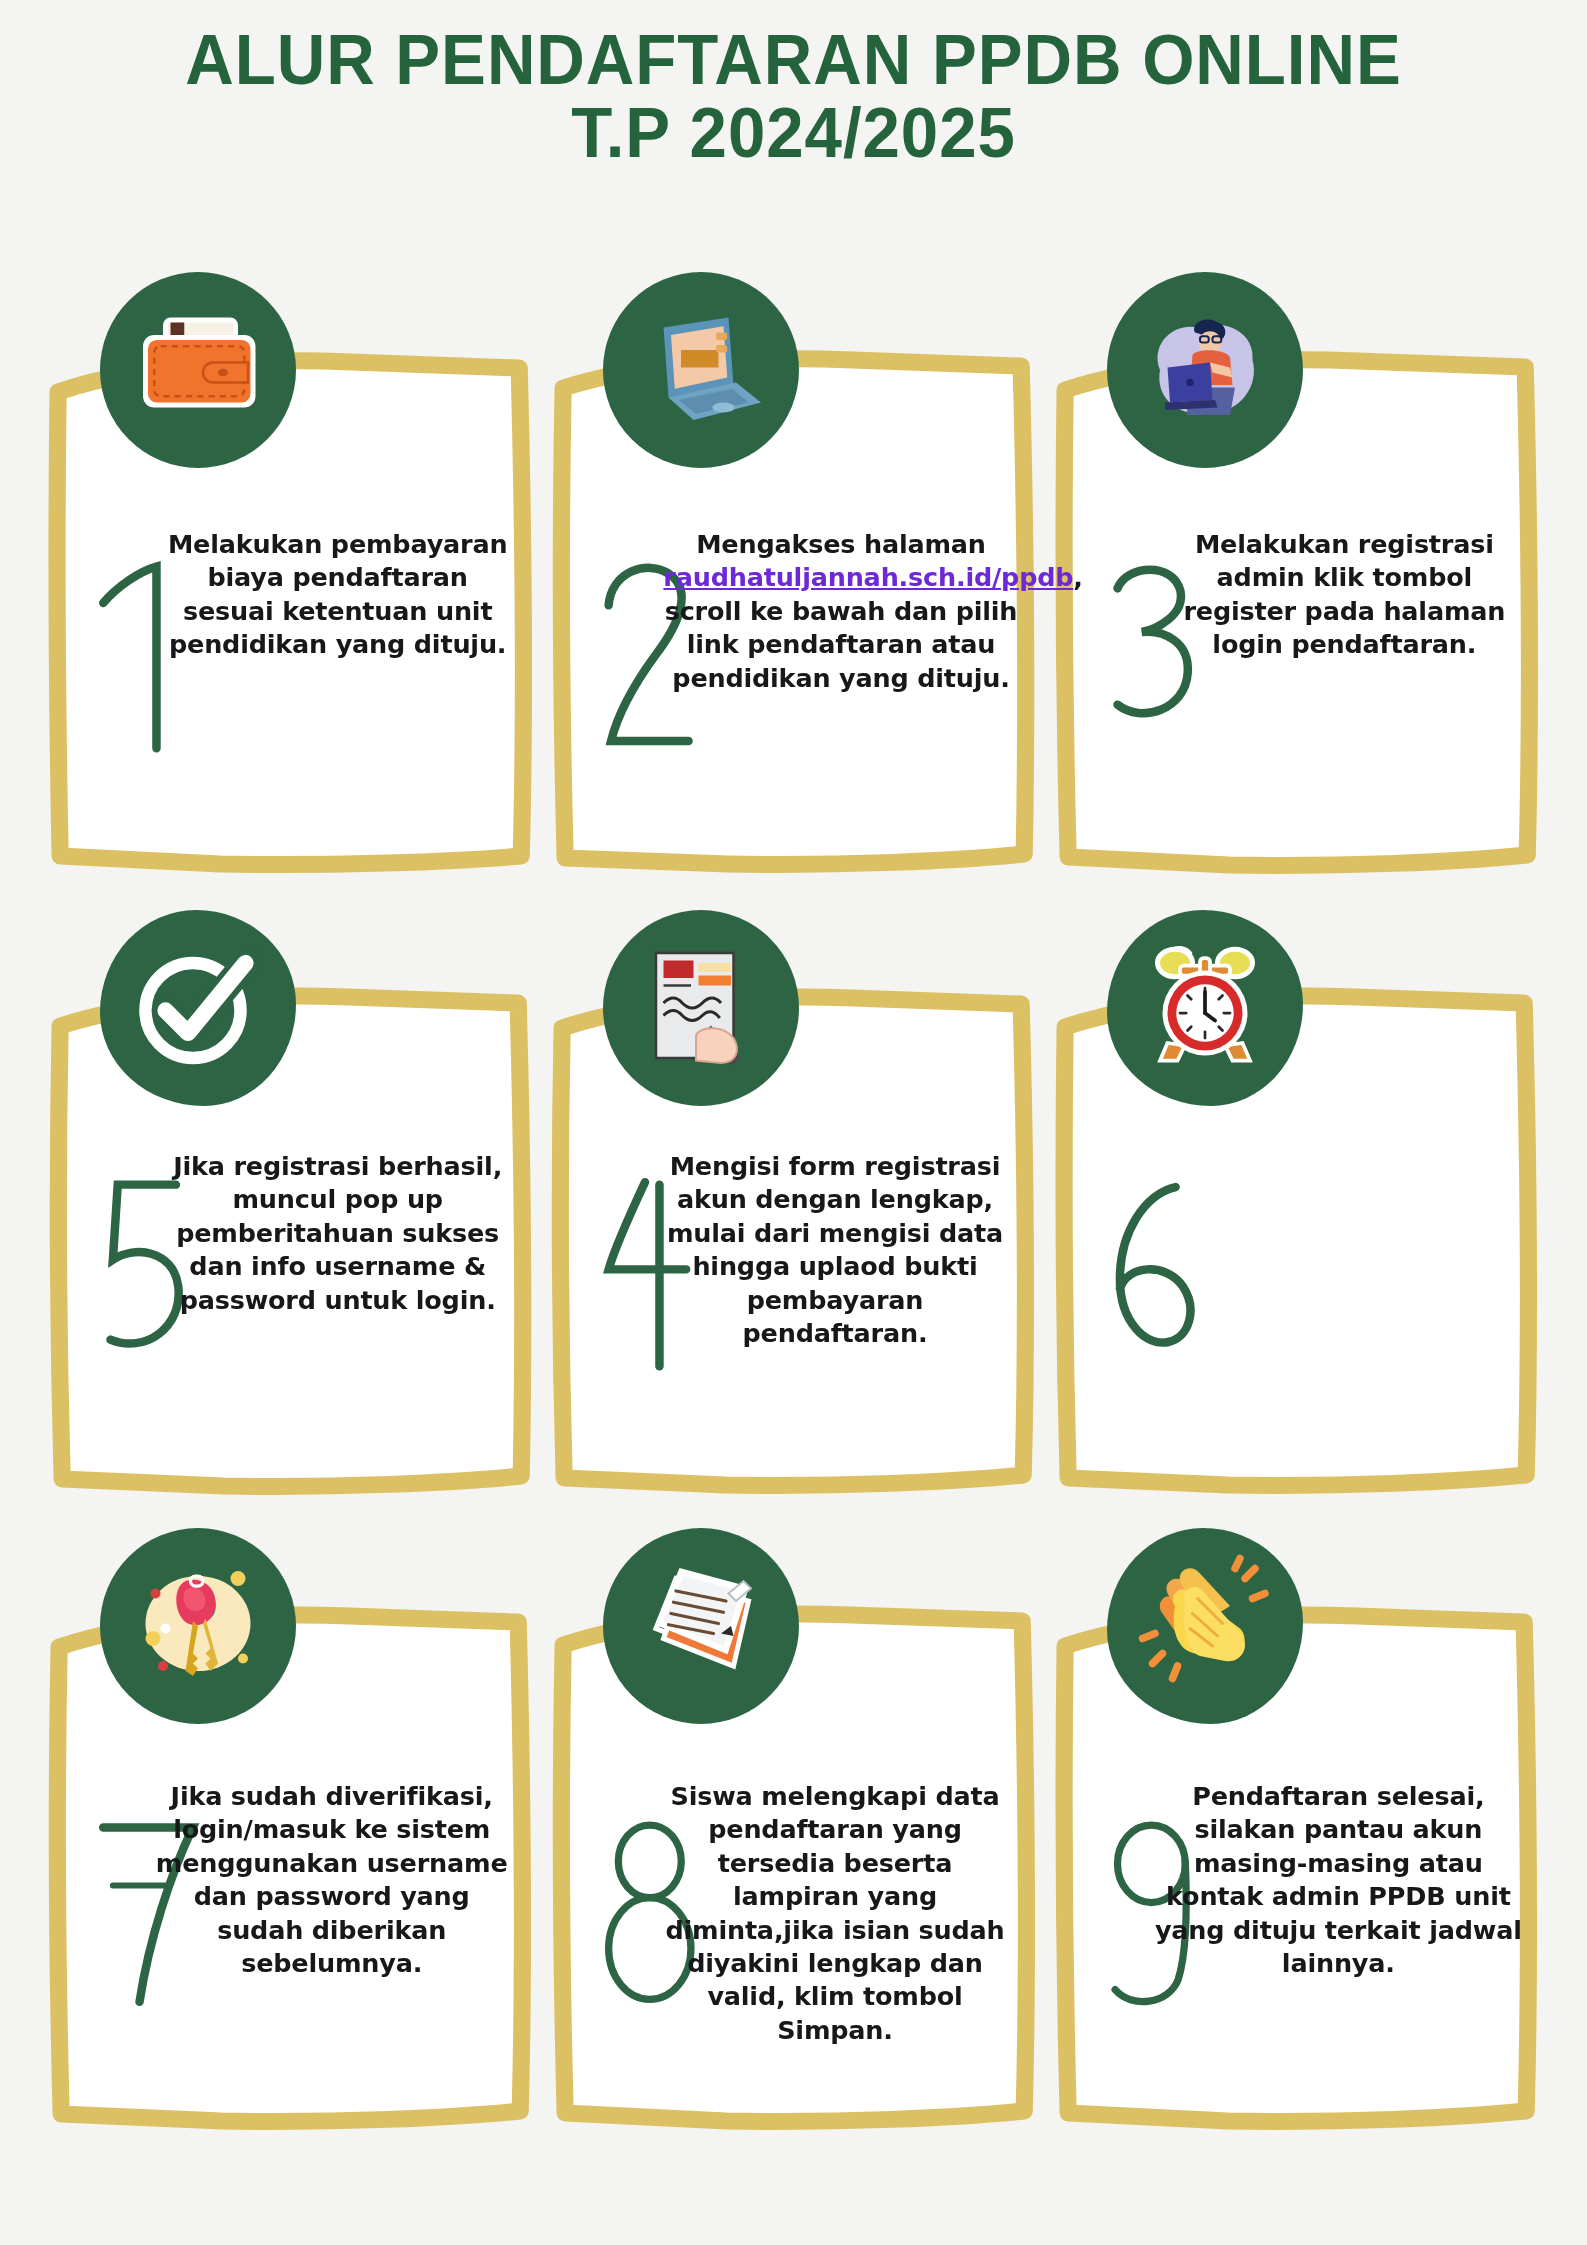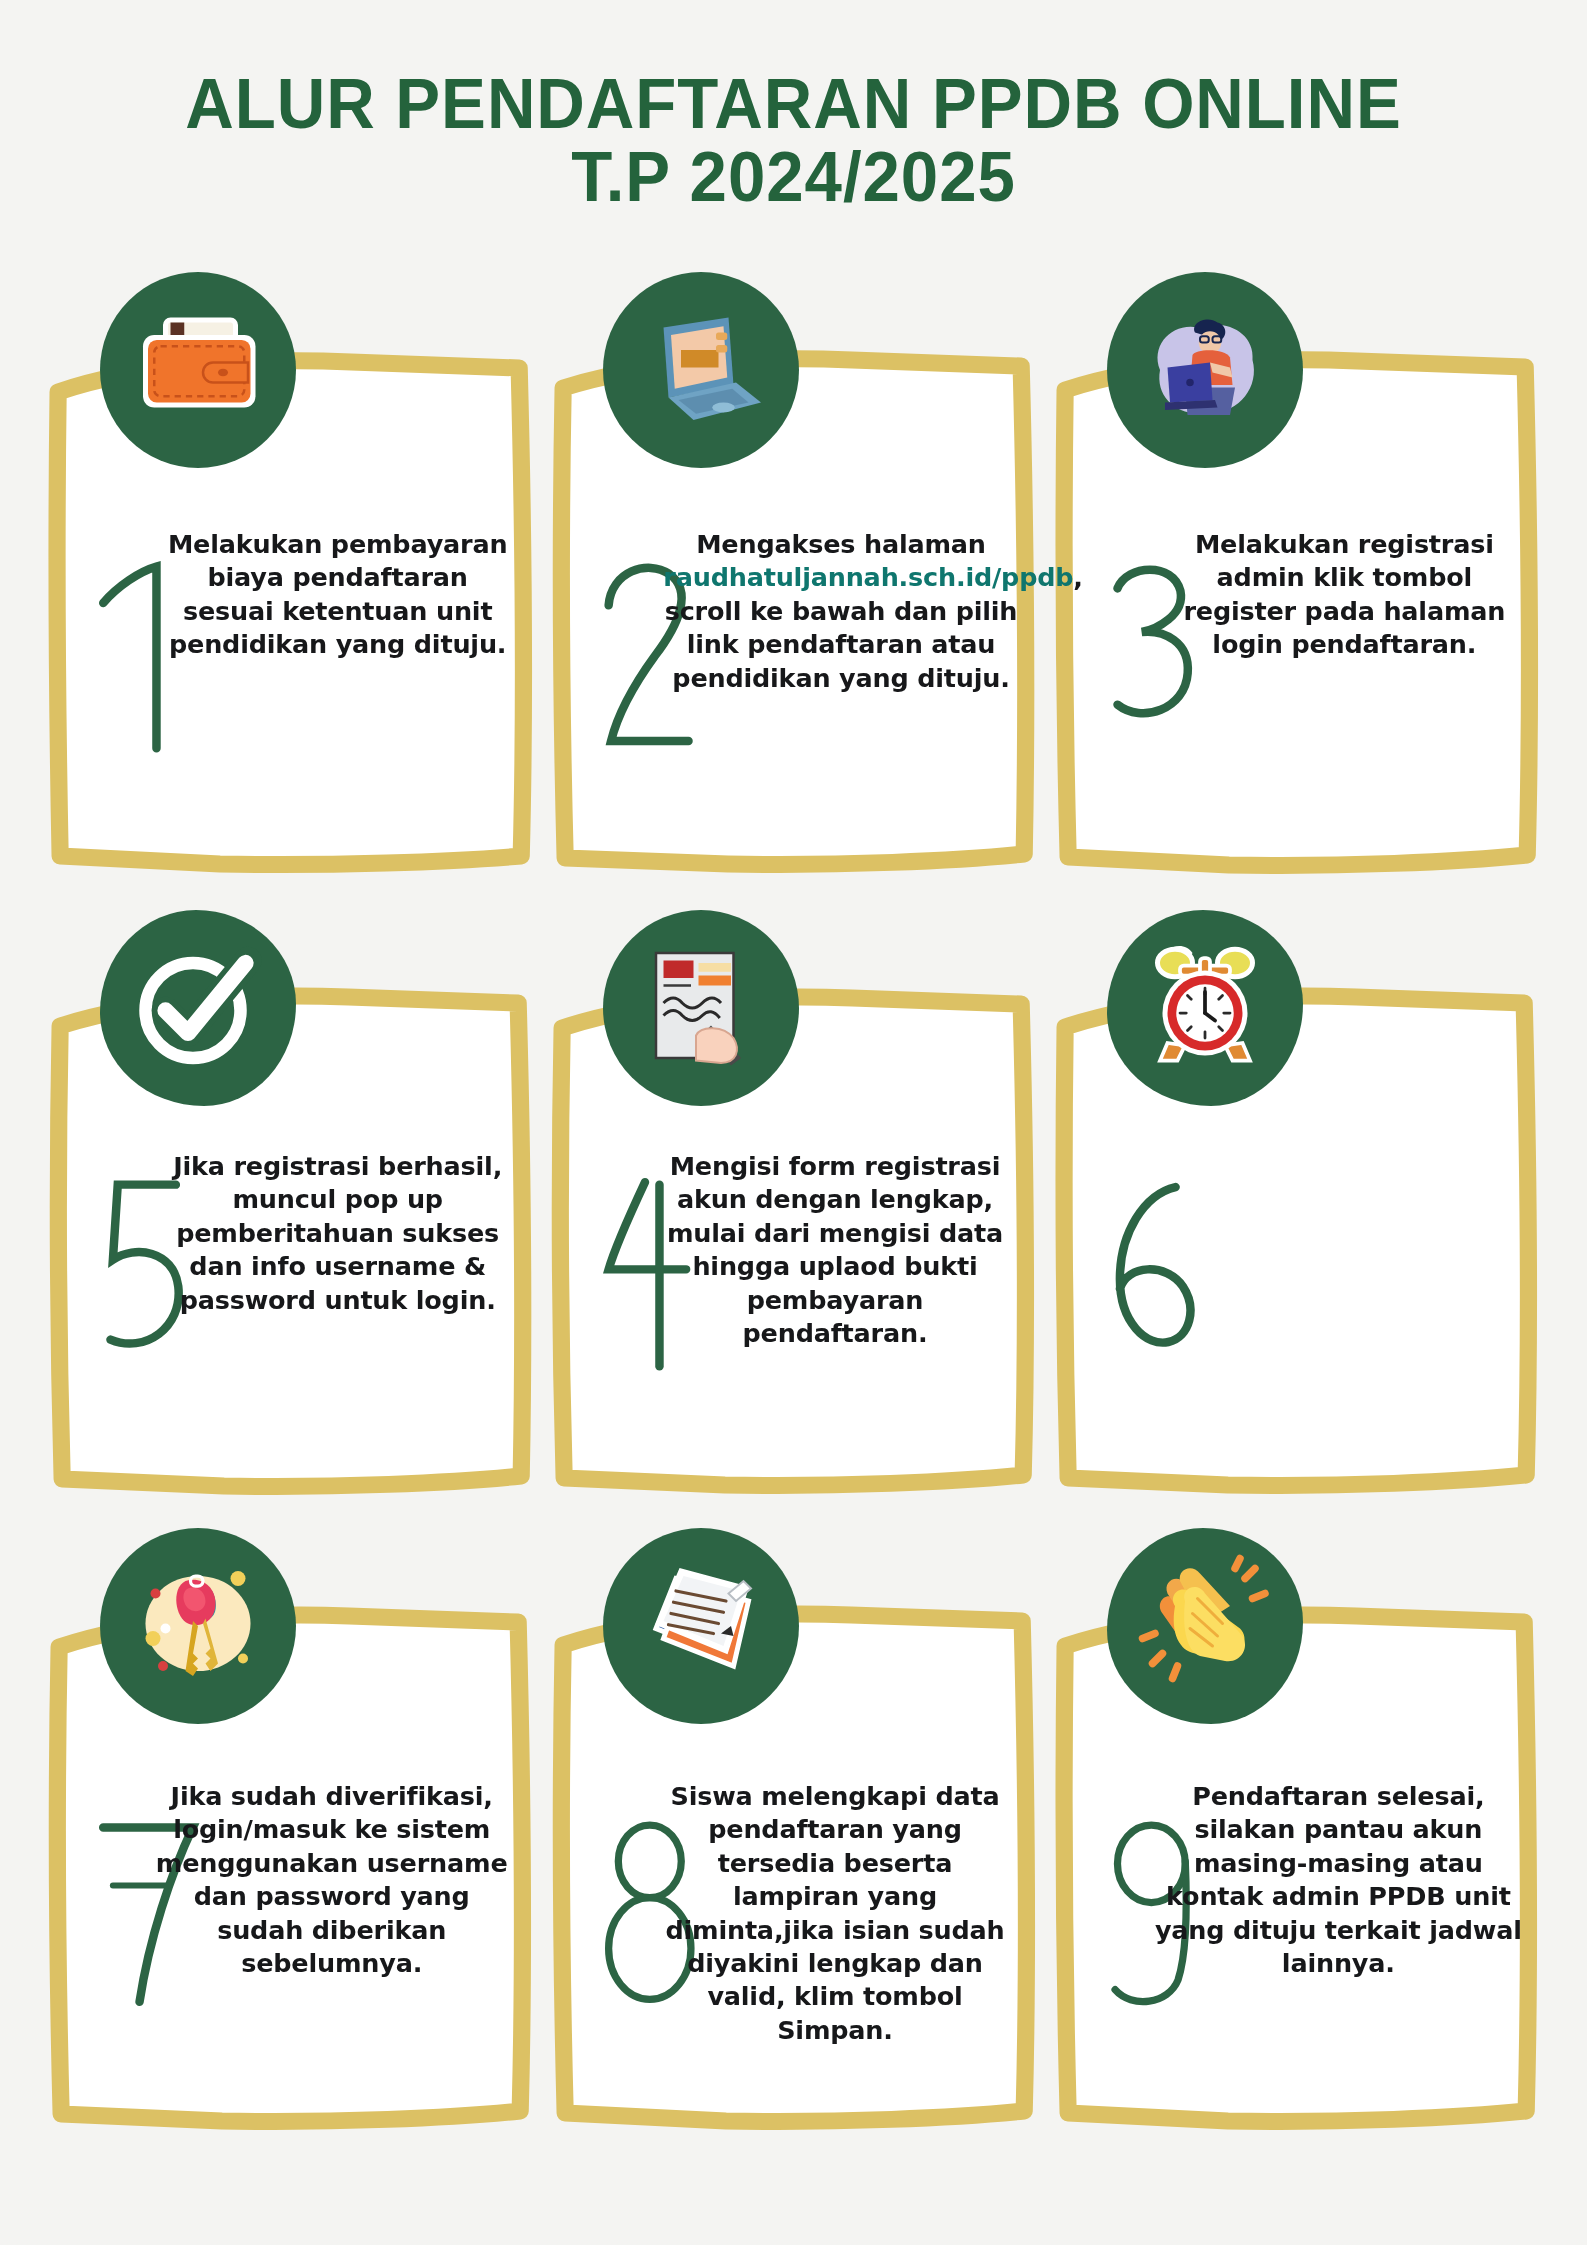--- a/index.html
+++ b/index.html
@@ -3,21 +3,21 @@
 <meta charset="utf-8">
 <style>
   * { box-sizing: border-box; margin:0; padding:0; }
   body {
     width:1587px; height:2245px;
     background:#F4F4F2;
     font-family:"DejaVu Sans", sans-serif;
     overflow:hidden;
     position:relative;
   }
-  #title-block { text-align:center; padding-top:68px; }
+  #title-block { text-align:center; padding-top:24px; }
   #title-line1, #title-line2 {
     color:#24633C;
     font-family:"Liberation Sans", sans-serif;
     font-weight:bold;
     letter-spacing:1px;
     line-height:1.04;
   }
   #title-line1 { font-size:70px; transform:scaleX(0.96); }
   #title-line2 { font-size:70px; transform:scaleX(0.96); }
 
@@ -68,21 +68,21 @@
     font-family:"DejaVu Sans", sans-serif;
     font-weight:bold;
     font-size:25.5px;
     line-height:1.31;
     letter-spacing:-0.2px;
   }
   .bt-r1 { top:256px; }
   .bt-r2 { top:240px; }
   .bt-r3 { top:252px; }
   .bt-tall { left:100px; }
-  .link { color:#0f766e; }
+  .link { color:#6d28d9;text-decoration:underline; }
 </style>
 </head>
 <body>
 
 <div id="title-block">
   <div id="title-line1">ALUR PENDAFTARAN PPDB ONLINE</div>
   <div id="title-line2">T.P 2024/2025</div>
 </div>
 
 <div id="grid">

